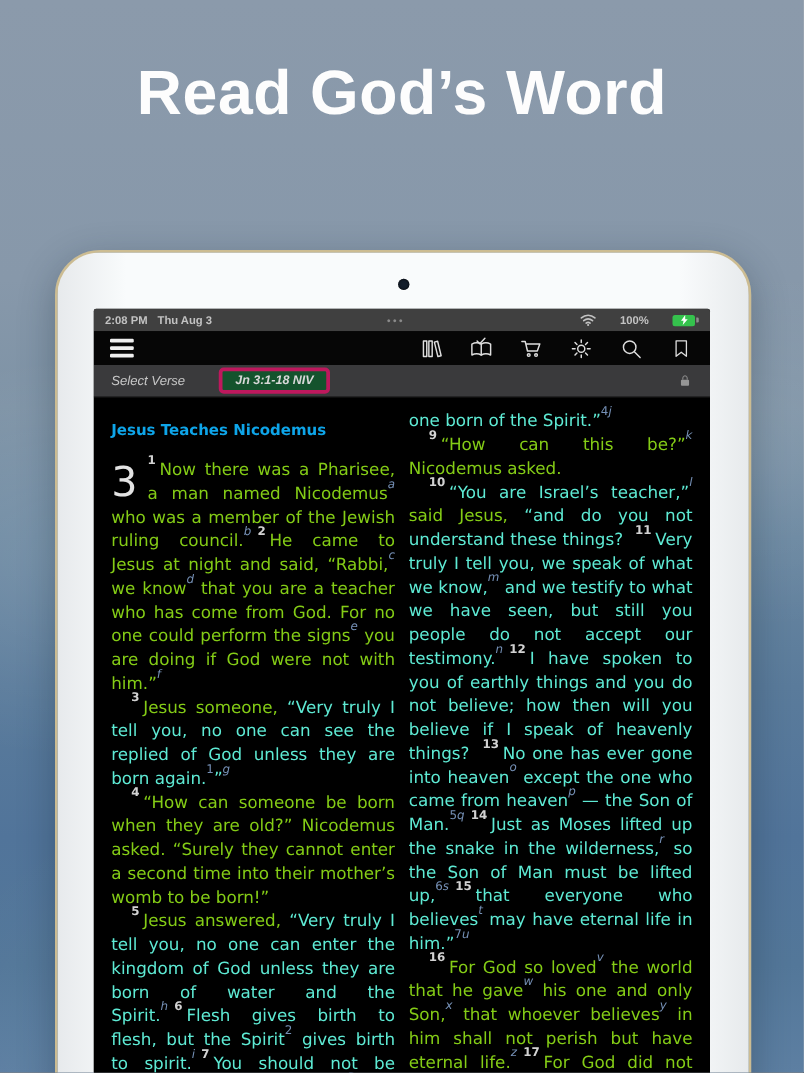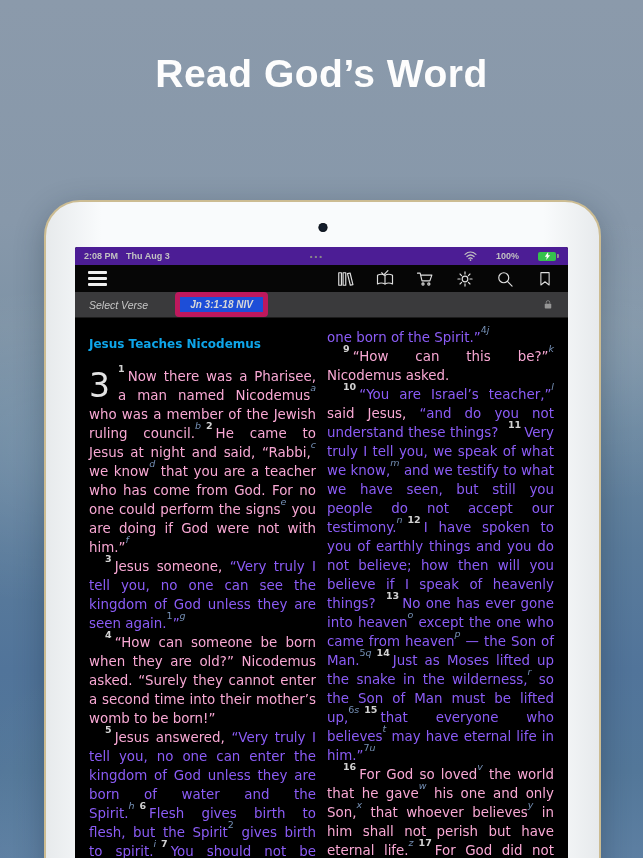--- a/index.html
+++ b/index.html
@@ -7,41 +7,41 @@
     width:643px;height:858px;overflow:hidden;position:relative;
     font-family:"Liberation Sans", sans-serif;
     background:
       radial-gradient(ellipse 420px 260px at 12% 52%, rgba(255,255,255,0.12), transparent 62%),
       radial-gradient(ellipse 380px 240px at 92% 42%, rgba(255,255,255,0.09), transparent 60%),
       radial-gradient(ellipse 500px 300px at 40% 95%, rgba(255,255,255,0.06), transparent 65%),
       linear-gradient(180deg,#8b9aab 0%,#8798aa 26%,#7e93a6 38%,#6a87a0 50%,#5a7b9b 64%,#51749a 78%,#537799 90%,#5d7fa2 100%);
   }
   .hero-title{
     position:absolute;top:46px;left:0;right:0;text-align:center;
-    color:#fdfdfd;font-size:39px;font-weight:bold;line-height:56px;letter-spacing:0.5px;
+    color:#fdfdfd;font-size:50px;font-weight:bold;line-height:56px;letter-spacing:0.5px;
   }
   
   .ipad{
     position:absolute;left:44px;top:200px;width:553px;height:700px;
     background:linear-gradient(90deg,#e7eaec,#f9fbfc 10%,#f9fbfc 90%,#e7eaec);
     border:2px solid #ccbc92;border-radius:36px 36px 0 0;
     box-shadow:0 8px 30px rgba(18,32,48,0.3);
   }
   .camera{
     position:absolute;top:21px;left:50%;transform:translateX(-50%);
     width:9px;height:9px;border-radius:50%;background:#141e2c;
     box-shadow:inset 0 0 2px #000, 0 0 0 1px rgba(255,255,255,0.35);
   }
   .screen{
     position:absolute;top:45px;left:29px;width:493px;height:656px;
     background:#000;border-radius:2px;overflow:hidden;
   }
   
   .statusbar{
-    height:18px;background:#4c1d95;display:flex;align-items:center;
+    height:18px;background:#404040;display:flex;align-items:center;
     padding:0 9px;color:#c2c2c2;font-size:9px;font-weight:bold;
   }
   .statusbar .date{margin-left:8px;}
   .statusbar .dots{flex:1;text-align:center;color:#8a8a8a;font-size:8px;letter-spacing:2px;}
   .statusbar .right{display:flex;align-items:center;gap:19px;}
   .battery{display:inline-flex;align-items:center;}
   .battery .cell{
     width:18px;height:9px;background:#35c24d;border-radius:2px;
     display:flex;align-items:center;justify-content:center;
   }
@@ -53,41 +53,41 @@
   .toolbar .spacer{flex:1;}
   .toolbar .icons{display:flex;align-items:center;gap:20px;}
   .tbicon{display:inline-flex;width:20px;height:20px;align-items:center;justify-content:center;}
   .tbicon svg{stroke:#dedede;fill:none;stroke-width:1.4;stroke-linecap:round;stroke-linejoin:round;}
   
   .versebar{
     height:25px;background:#3a3a3c;display:flex;align-items:center;
     padding:0 14px;gap:27px;color:#c7c7c7;font-size:10.5px;border-bottom:1px solid #1c1c1c;font-style:italic;
   }
   .ref-pill{
-    background:#1d4ed8;border:5px solid #be185d;border-radius:4px;
+    background:#14532d;border:3px solid #be185d;border-radius:4px;
     padding:2px 10px;color:#d8d8d8;font-size:10px;font-weight:bold;
   }
   .versebar .lock{margin-left:auto;display:inline-flex;}
   .versebar .lock svg{stroke:#969696;fill:none;stroke-width:1.5;}
   
   .reader{
     background:#000;height:586px;padding:10px 14px 0;display:flex;gap:11px;
     font-family:"DejaVu Sans", sans-serif;font-size:13.4px;line-height:19px;
     color:#d6d6d6;text-align:justify;
   }
   .column{flex:1;min-width:0;}
   .section-heading{
     font-weight:bold;font-size:12px;color:#0ea5e9;margin:7px 0 13px;
     text-align:left;font-family:"DejaVu Sans", sans-serif;
   }
   .para{margin:0;}
   .para.indent{text-indent:16px;}
   .chapnum{float:left;font-size:33px;line-height:36px;padding:1px 8px 0 0;color:#e3e3e3;}
-  .run-w{color:#f9a8d4;}
-  .run-r{color:#8b5cf6;}
+  .run-w{color:#84cc16;}
+  .run-r{color:#5eead4;}
   sup{font-size:9.5px;line-height:0;position:relative;top:-3.5px;}
   .run-v{color:#d2d2d2;font-weight:bold;margin:0 3px 0 5px;}
   .run-v:first-child,.chapnum + .run-v{margin-left:0;}
   .run-f{color:#7590b6;font-style:italic;}
   .run-n{color:#7590b6;}
 </style>
 </head>
 <body>
 
 <div class="hero-title">
@@ -180,21 +180,21 @@
           <rect x="5.5" y="10.5" width="13" height="9.5" rx="1.5" fill="#969696" stroke="none"></rect>
           <path d="M8.5 10.5V7.8a3.5 3.5 0 017 0v2.7"></path>
         </svg>
       </span>
     </div>
 
     <div class="reader">
       <div class="column" id="col-0">
         <div class="section-heading">Jesus Teaches Nicodemus</div>
       <p class="para"><span class="chapnum">3</span><sup class="run-v">1</sup><span class="run-w">Now there was a Pharisee, a man named Nicodemus</span><sup class="run-f">a</sup><span class="run-w"> who was a member of the Jewish ruling council.</span><sup class="run-f">b</sup><sup class="run-v">2</sup><span class="run-w">He came to Jesus at night and said, “Rabbi,</span><sup class="run-f">c</sup><span class="run-w"> we know</span><sup class="run-f">d</sup><span class="run-w"> that you are a teacher who has come from God. For no one could perform the signs</span><sup class="run-f">e</sup><span class="run-w"> you are doing if God were not with him.”</span><sup class="run-f">f</sup></p>
-          <p class="para indent"><sup class="run-v">3</sup><span class="run-w">Jesus someone, </span><span class="run-r">“Very truly I tell you, no one can see the kingdom of God unless they are seen again.</span><sup class="run-n">1</sup><span class="run-r">”</span><sup class="run-f">g</sup></p>
+          <p class="para indent"><sup class="run-v">3</sup><span class="run-w">Jesus someone, </span><span class="run-r">“Very truly I tell you, no one can see the replied of God unless they are born again.</span><sup class="run-n">1</sup><span class="run-r">”</span><sup class="run-f">g</sup></p>
           <p class="para indent"><sup class="run-v">4</sup><span class="run-w">“How can someone be born when they are old?” Nicodemus asked. “Surely they cannot enter a second time into their mother’s womb to be born!”</span></p>
           <p class="para indent"><sup class="run-v">5</sup><span class="run-w">Jesus answered, </span><span class="run-r">“Very truly I tell you, no one can enter the kingdom of God unless they are born of water and the Spirit.</span><sup class="run-f">h</sup><sup class="run-v">6</sup><span class="run-r">Flesh gives birth to flesh, but the Spirit</span><sup class="run-n">2</sup><span class="run-r"> gives birth to spirit.</span><sup class="run-f">i</sup><sup class="run-v">7</sup><span class="run-r">You should not be surprised at my saying, ‘You</span><sup class="run-n">3</sup></p>
         </div>
       <div class="column" id="col-1">
           <p class="para"><span class="run-r">one born of the Spirit.”</span><sup class="run-n">4</sup><sup class="run-f">j</sup></p>
           <p class="para indent"><sup class="run-v">9</sup><span class="run-w">“How can this be?”</span><sup class="run-f">k</sup><span class="run-w"> Nicodemus asked.</span></p>
           <p class="para indent"><sup class="run-v">10</sup><span class="run-r">“You are Israel’s teacher,”</span><sup class="run-f">l</sup><span class="run-w"> said Jesus, </span><span class="run-r">“and do you not understand these things? </span><sup class="run-v">11</sup><span class="run-r">Very truly I tell you, we speak of what we know,</span><sup class="run-f">m</sup><span class="run-r"> and we testify to what we have seen, but still you people do not accept our testimony.</span><sup class="run-f">n</sup><sup class="run-v">12</sup><span class="run-r">I have spoken to you of earthly things and you do not believe; how then will you believe if I speak of heavenly things? </span><sup class="run-v">13</sup><span class="run-r">No one has ever gone into heaven</span><sup class="run-f">o</sup><span class="run-r"> except the one who came from heaven</span><sup class="run-f">p</sup><span class="run-r"> — the Son of Man.</span><sup class="run-n">5</sup><sup class="run-f">q</sup><sup class="run-v">14</sup><span class="run-r">Just as Moses lifted up the snake in the wilderness,</span><sup class="run-f">r</sup><span class="run-r"> so the Son of Man must be lifted up,</span><sup class="run-n">6</sup><sup class="run-f">s</sup><sup class="run-v">15</sup><span class="run-r">that everyone who believes</span><sup class="run-f">t</sup><span class="run-r"> may have eternal life in him.”</span><sup class="run-n">7</sup><sup class="run-f">u</sup></p>
           <p class="para indent"><sup class="run-v">16</sup><span class="run-w">For God so loved</span><sup class="run-f">v</sup><span class="run-w"> the world that he gave</span><sup class="run-f">w</sup><span class="run-w"> his one and only Son,</span><sup class="run-f">x</sup><span class="run-w"> that whoever believes</span><sup class="run-f">y</sup><span class="run-w"> in him shall not perish but have eternal life.</span><sup class="run-f">z</sup><sup class="run-v">17</sup><span class="run-w">For God did not send his Son into the world</span><sup class="run-f">a</sup></p>
         </div>
     </div>

